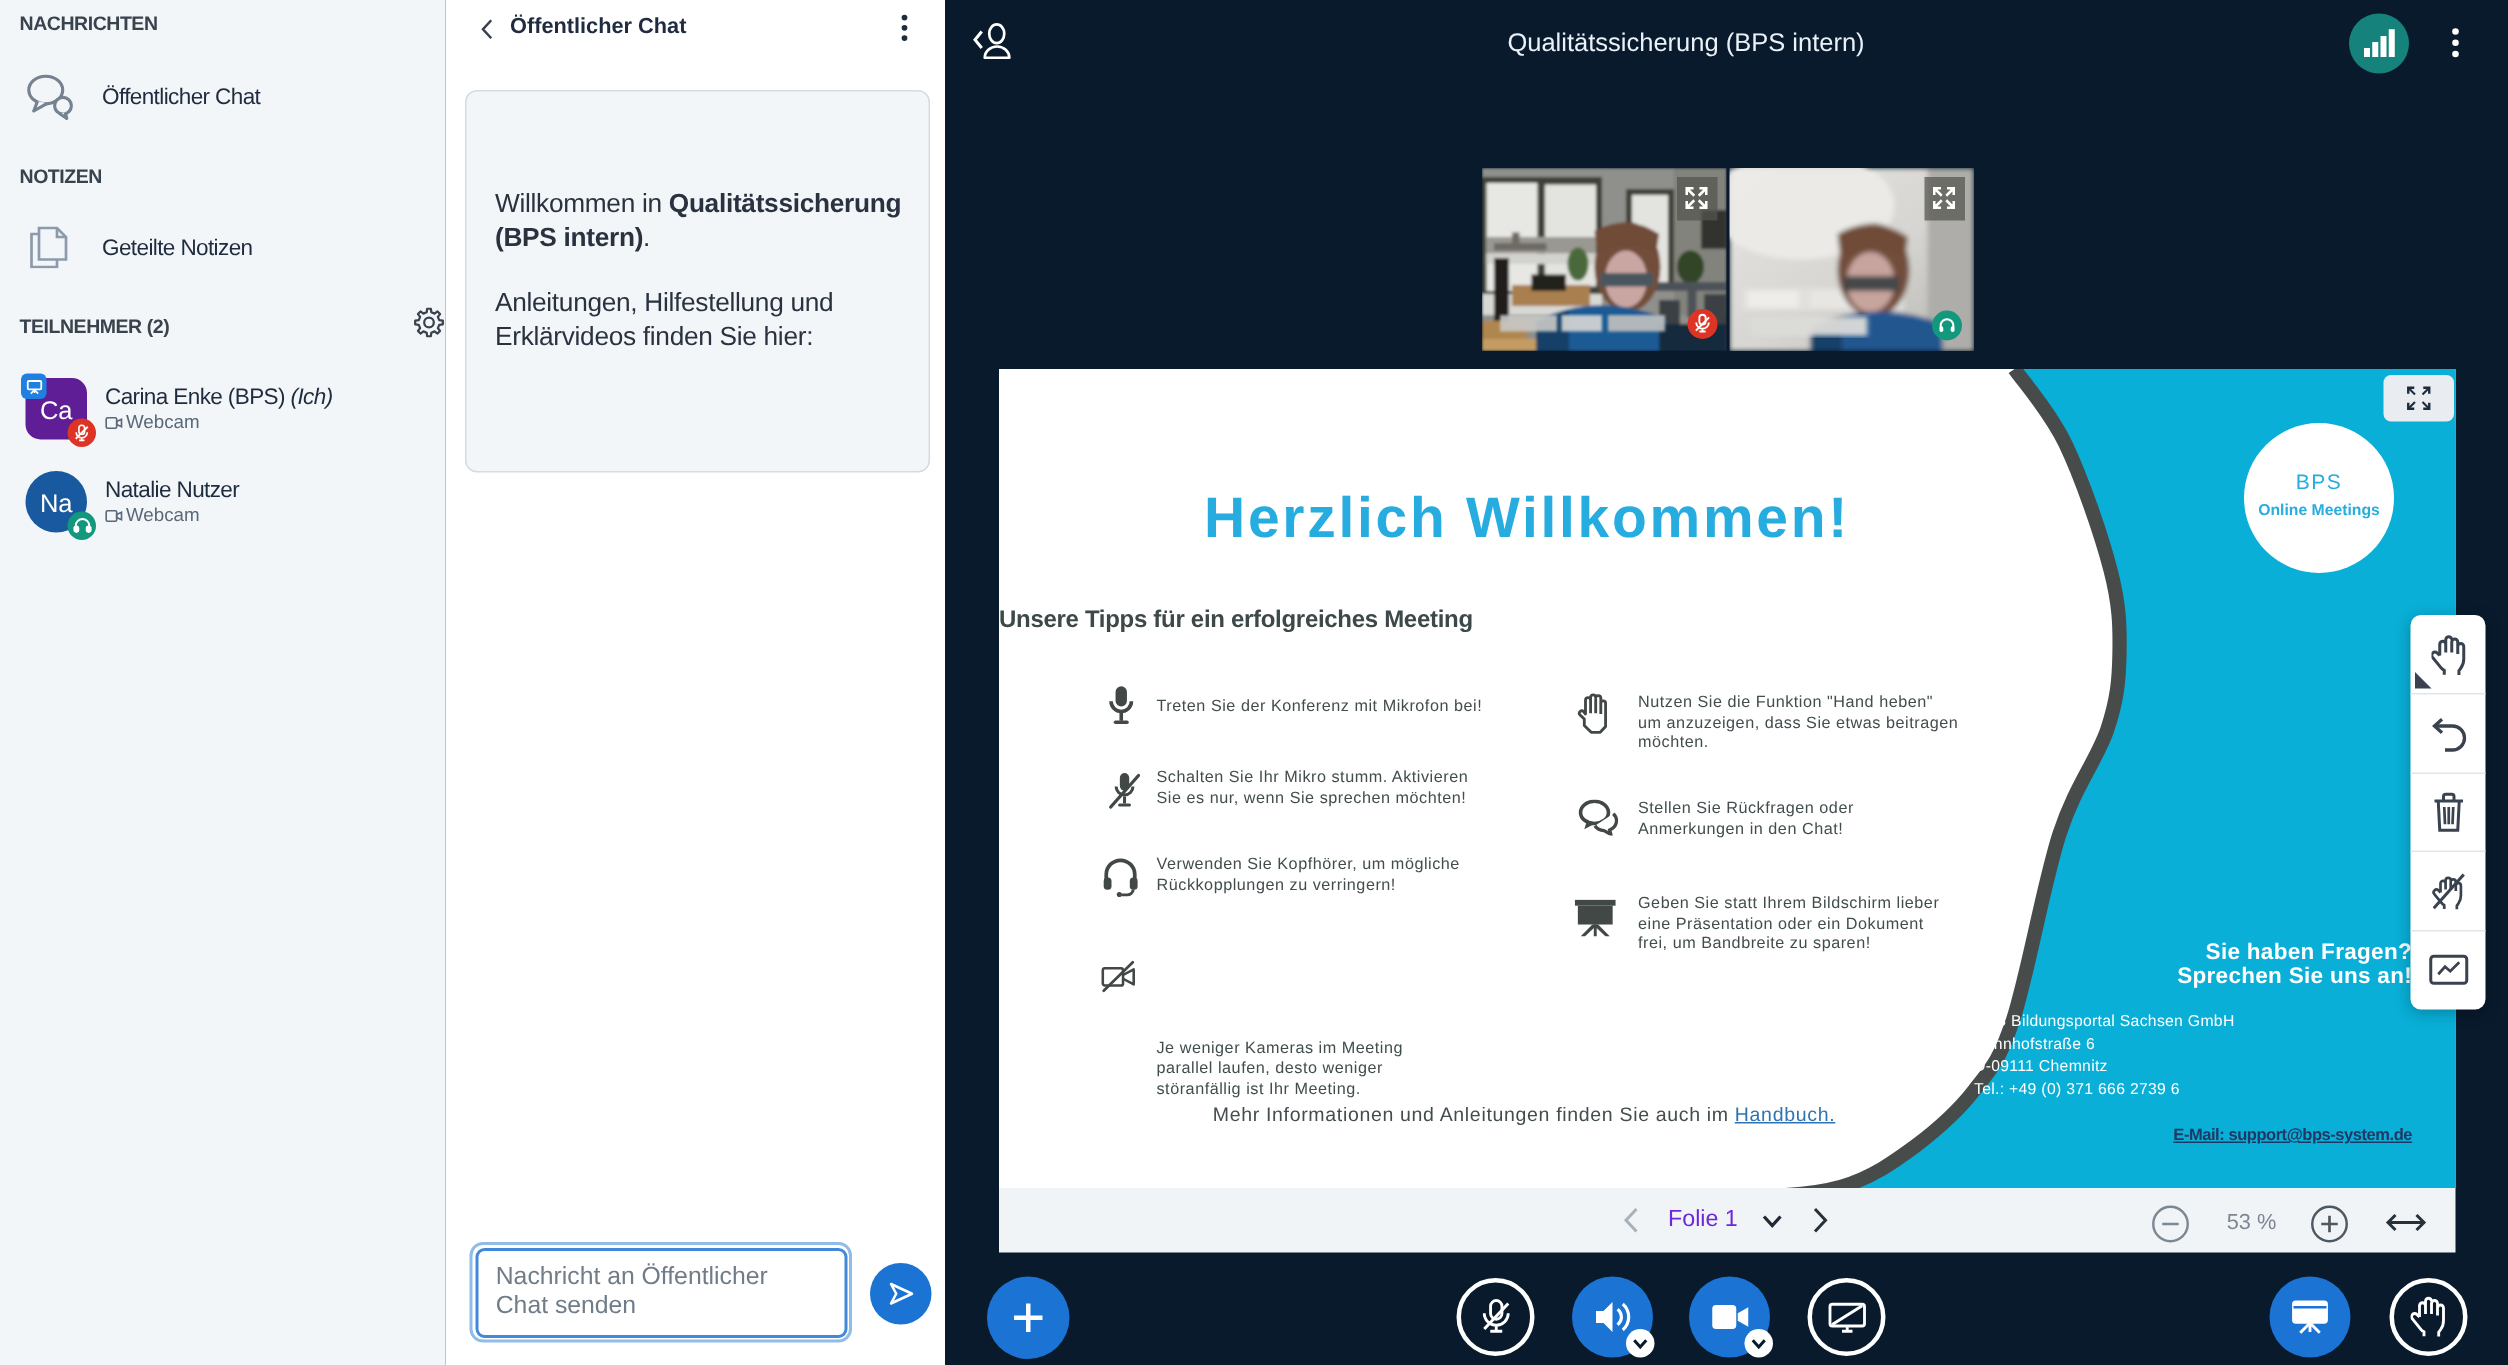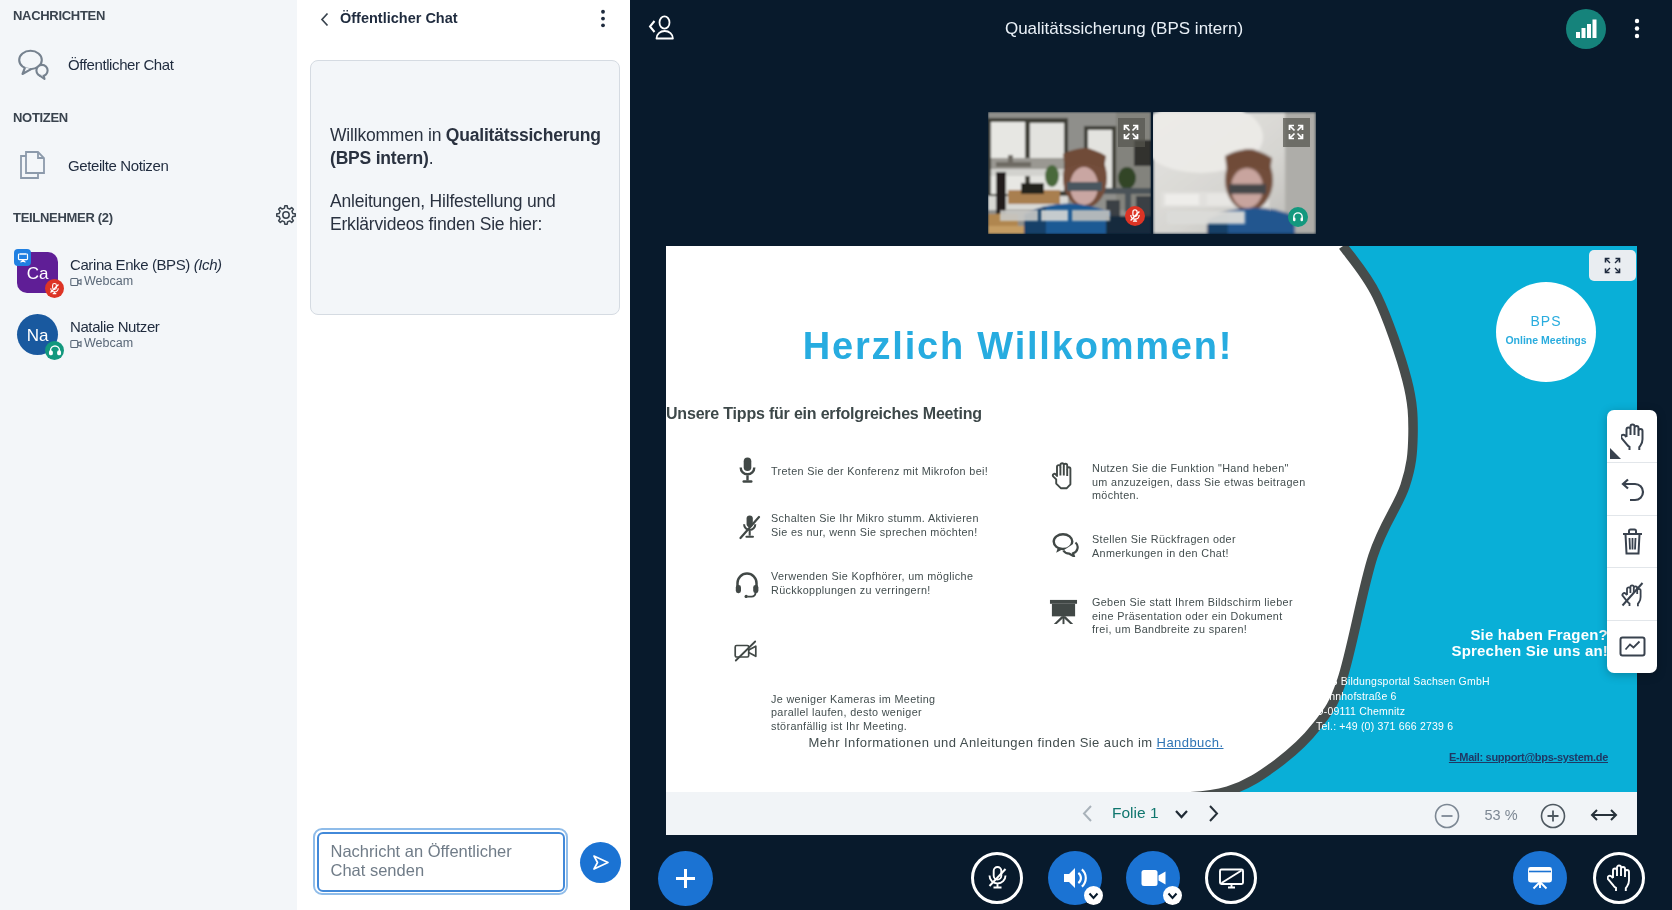--- a/index.html
+++ b/index.html
@@ -319,21 +319,21 @@
     <svg class="abs" style="left:938px; top:11px;" width="17" height="17" viewBox="0 0 17 17" fill="none" stroke="#1F2B3E" stroke-width="1.6">
       <path d="M1.5 5.5 V1.5 H5.5 M11.5 1.5 H15.5 V5.5 M15.5 11.5 V15.5 H11.5 M5.5 15.5 H1.5 V11.5"></path>
       <path d="M2 2 L6 6 M15 2 L11 6 M15 15 L11 11 M2 15 L6 11" stroke-width="1.4"></path>
     </svg>
   </div>
 
   <div id="pbar" class="abs">
     <svg class="abs" style="left:415px; top:12px;" width="12" height="19" viewBox="0 0 12 19" fill="none" stroke="#A9B2BA" stroke-width="2">
         <path d="M10 2 L3 9.5 L10 17"></path>
       </svg>
-    <div class="abs" style="left:446px; top:12px; font-size:15.5px; color:#0f766e;">Folie 1</div>
+    <div class="abs" style="left:446px; top:12px; font-size:15.5px; color:#6d28d9;">Folie 1</div>
     <svg class="abs" style="left:508px; top:17px;" width="15" height="10" viewBox="0 0 15 10" fill="none" stroke="#202A35" stroke-width="2.2">
         <path d="M2 2 L7.5 8 L13 2"></path>
       </svg>
     <svg class="abs" style="left:542px; top:12px;" width="12" height="19" viewBox="0 0 12 19" fill="none" stroke="#27313A" stroke-width="2">
         <path d="M2 2 L9 9.5 L2 17"></path>
       </svg>
 
     <svg class="abs" style="left:768px; top:11px;" width="26" height="26" viewBox="0 0 26 26" fill="none" stroke="#7C8793" stroke-width="1.6">
       <circle cx="13" cy="13" r="11.5"></circle>
         <path d="M7.5 13 H18.5" stroke-width="1.8"></path>

